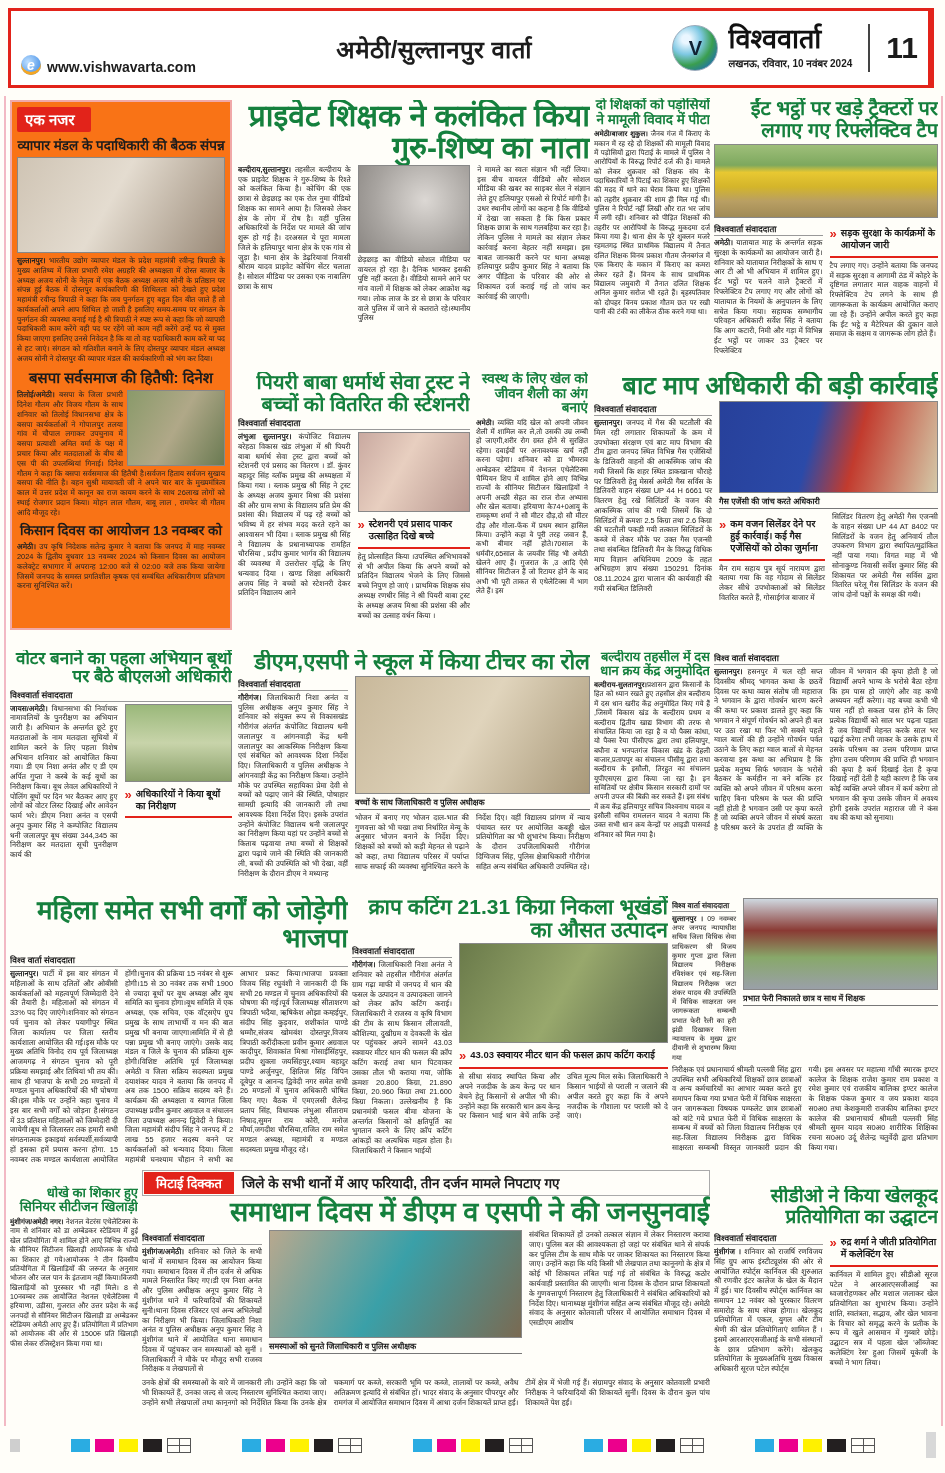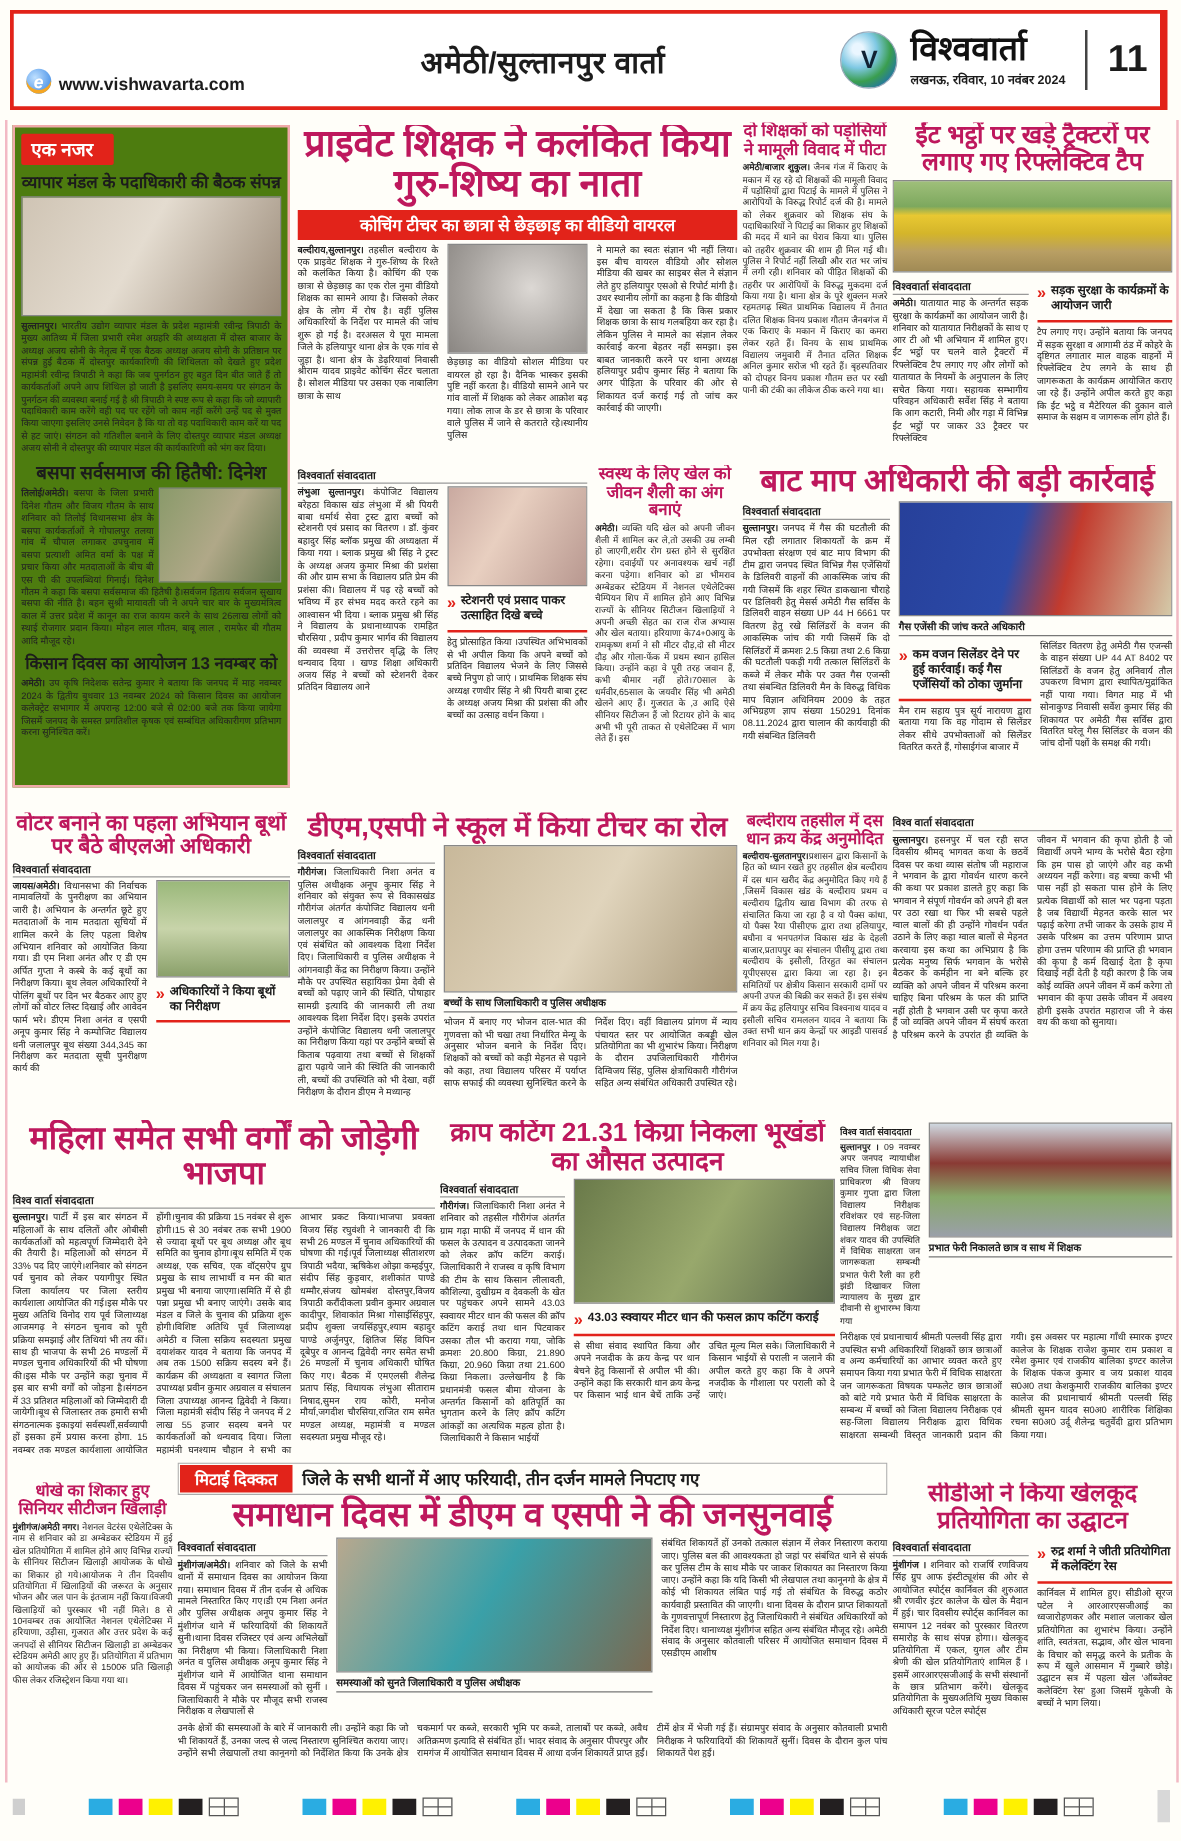--- a/index.html
+++ b/index.html
@@ -16,35 +16,35 @@
   .section-title{font-size:24px;font-weight:bold;letter-spacing:.5px;}
   .mast-right{display:flex;align-items:center;gap:10px;}
   .logo-circle{width:44px;height:44px;border-radius:50%;
        background:radial-gradient(circle at 30% 30%,#eaf6ff 10%,#7ec8e3 35%,#3a9e4f 60%,#1f6fb2 85%);
        display:flex;align-items:center;justify-content:center;color:#123;font-weight:bold;font-size:20px;border:1px solid #9ab;}
   .paper-name{font-size:27px;font-weight:bold;color:#111;line-height:1;}
   .paper-date{font-size:10px;font-weight:bold;margin-top:3px;}
   .pgdiv{width:2px;height:48px;background:#444;margin:0 6px;}
   .pageno{font-size:30px;font-weight:bold;}
   
-  .hl{font-weight:bold;color:#be185d;text-align:center;line-height:1.08;}
+  .hl{font-weight:bold;color:#15803d;text-align:right;line-height:1.08;}
   .byline{font-weight:bold;font-size:8.5px;border-bottom:1px solid #999;padding-bottom:1px;margin:2px 0 2px;}
   .dl{font-weight:bold;}
   .bd{font-size:7.4px;line-height:1.32;text-align:justify;color:#222;}
   .cols2{columns:2;column-gap:7px;}
   .cols3{columns:3;column-gap:7px;}
   .row{display:flex;gap:7px;}
   .ph{width:100%;border:1px solid #888;box-sizing:border-box;}
   .cap{font-size:8px;font-weight:bold;border-bottom:1px solid #777;padding:2px 0;}
   .pq{display:flex;gap:4px;font-size:9.5px;font-weight:bold;color:#1a1a1a;line-height:1.25;
       border-bottom:2px solid #e2231a;padding:3px 0 5px;margin:3px 0;}
   .pq .mark{color:#e2231a;font-weight:bold;font-size:13px;line-height:1;}
   .banner{background:#e2231a;color:#fff;font-weight:bold;text-align:center;font-size:13.5px;padding:3px 2px;margin:3px 0;}
   
-  #eknajar{border:2px solid #f0a9a9;padding:5px;box-sizing:border-box;background:#4d7c0f;}
+  #eknajar{border:2px solid #f0a9a9;padding:5px;box-sizing:border-box;background:#f97316;}
   .ek-label{display:inline-block;background:#e2231a;color:#fff;font-weight:bold;font-size:15px;padding:2px 16px 3px 8px;border-radius:2px;}
   .ek-h{font-size:13.5px;font-weight:bold;text-align:center;margin:4px 0 3px;}
   .floatph{float:right;width:96px;height:74px;margin:0 0 2px 4px;border:1px solid #888;}
   
   .kicker{display:flex;align-items:center;gap:8px;border:1px solid #aaa;padding:1px;box-sizing:border-box;}
   .kbox{background:#e2231a;color:#fff;font-weight:bold;font-size:13px;padding:2px 12px;white-space:nowrap;}
   .ktext{font-weight:bold;font-size:13.5px;}
   
   .cbar{display:flex;gap:5px;align-items:center;}
   .sq{width:19px;height:13px;}
@@ -101,21 +101,20 @@
     <div class="bd">
       <span class="floatph ph-chaupal"></span>
       <span class="dl">तिलोई/अमेठी।</span> <span>बसपा के जिला प्रभारी दिनेश गौतम और विजय गौतम के साथ शनिवार को तिलोई विधानसभा क्षेत्र के बसपा कार्यकर्ताओं ने गोपालपुर तलया गांव में चौपाल लगाकर उपचुनाव में बसपा प्रत्याशी अमित वर्मा के पक्ष में प्रचार किया और मतदाताओं के बीच बी एस पी की उपलब्धियां गिनाई। दिनेश गौतम ने कहा कि बसपा सर्वसमाज की हितैषी है।सर्वजन हिताय सर्वजन सुखाय बसपा की नीति है। बहन सुश्री मायावती जी ने अपने चार बार के मुख्यमंत्रित्व काल में उत्तर प्रदेश में कानून का राज कायम करने के साथ 26लाख लोगों को स्थाई रोजगार प्रदान किया। मोहन लाल गौतम, बाबू लाल , रामफेर बी गौतम आदि मौजूद रहे।</span>
     </div>
     <div class="ek-h">किसान दिवस का आयोजन 13 नवम्बर को</div>
     <div class="bd"><span class="dl">अमेठी।</span> <span>उप कृषि निदेशक सतेन्द्र कुमार ने बताया कि जनपद में माह नवम्बर 2024 के द्वितीय बुधवार 13 नवम्बर 2024 को किसान दिवस का आयोजन कलेक्ट्रेट सभागार में अपरान्ह 12:00 बजे से 02:00 बजे तक किया जायेगा जिसमें जनपद के समस्त प्रगतिशील कृषक एवं सम्बंधित अधिकारीगण प्रतिभाग करना सुनिश्चित करें।</span></div>
   </div>
 
   <div class="abs" style="left:238px;top:100px;width:352px;height:268px;">
     <div class="hl" style="font-size:30px;">प्राइवेट शिक्षक ने कलंकित किया गुरु-शिष्य का नाता</div>
-    <div class="banner">कोचिंग टीचर का छात्रा से छेड़छाड़ का वीडियो वायरल</div>
     <div class="row">
       <div class="bd" style="flex:1;">
         <span class="dl">बल्दीराय,सुल्तानपुर।</span> <span>तहसील बल्दीराय के एक प्राइवेट शिक्षक ने गुरु-शिष्य के रिश्ते को कलंकित किया है। कोचिंग की एक छात्रा से छेड़छाड़ का एक रोल नुमा वीडियो शिक्षक का सामने आया है। जिसको लेकर क्षेत्र के लोग में रोष है। वहीं पुलिस अधिकारियों के निर्देश पर मामले की जांच शुरू हो गई है। दरअसल ये पूरा मामला जिले के हलियापुर थाना क्षेत्र के एक गांव से जुड़ा है। थाना क्षेत्र के डेढ़रियावां निवासी श्रीराम यादव प्राइवेट कोचिंग सेंटर चलाता है। सोशल मीडिया पर उसका एक नाबालिग छात्रा के साथ</span>
       </div>
       <div style="flex:1;">
         <div class="ph ph-blur" style="height:88px;"></div>
         <div class="bd" style="margin-top:2px;">छेड़छाड़ का वीडियो सोशल मीडिया पर वायरल हो रहा है। दैनिक भास्कर इसकी पुष्टि नहीं करता है। वीडियो सामने आने पर गांव वालों में शिक्षक को लेकर आक्रोश बढ़ गया। लोक लाज के डर से छात्रा के परिवार वाले पुलिस में जाने से कतराते रहे।स्थानीय पुलिस</div>
       </div>
       <div class="bd" style="flex:1;">ने मामले का स्वतः संज्ञान भी नहीं लिया। इस बीच वायरल वीडियो और सोशल मीडिया की खबर का साइबर सेल ने संज्ञान लेते हुए हलियापुर एसओ से रिपोर्ट मांगी है। उधर स्थानीय लोगों का कहना है कि वीडियो में देखा जा सकता है कि किस प्रकार शिक्षक छात्रा के साथ गलबहिया कर रहा है। लेकिन पुलिस ने मामले का संज्ञान लेकर कार्रवाई करना बेहतर नहीं समझा। इस बाबत जानकारी करने पर थाना अध्यक्ष हलियापुर प्रदीप कुमार सिंह ने बताया कि अगर पीड़िता के परिवार की ओर से शिकायत दर्ज कराई गई तो जांच कर कार्रवाई की जाएगी।</div>
     </div>
@@ -142,20 +141,21 @@
         <div class="pq">
             <span class="mark">»</span>
             <span>सड़क सुरक्षा के कार्यक्रमों के आयोजन जारी</span>
           </div>
         <div class="bd">टैप लगाए गए। उन्होंने बताया कि जनपद में सड़क सुरक्षा व आगामी ठंड में कोहरे के दृष्टिगत लगातार माल वाहक वाहनों में रिफ्लेक्टिव टेप लगने के साथ ही जागरूकता के कार्यक्रम आयोजित कराए जा रहे हैं। उन्होंने अपील करते हुए कहा कि ईंट भट्ठे व मैटेरियल की दुकान वाले समाज के सक्षम व जागरूक लोग होते हैं।</div>
       </div>
     </div>
   </div>
 
   <div class="abs" style="left:238px;top:372px;width:232px;height:276px;">
+    <div class="hl" style="font-size:20px;">पियरी बाबा धर्मार्थ सेवा ट्रस्ट ने बच्चों को वितरित की स्टेशनरी</div>
     <div class="byline">विश्ववार्ता संवाददाता</div>
     <div class="row">
       <div class="bd" style="flex:1;">
         <span class="dl">लंभुआ सुल्तानपुर।</span> <span>कंपोजिट विद्यालय बरेहठा विकास खंड लंभुआ में श्री पियरी बाबा धर्मार्थ सेवा ट्रस्ट द्वारा बच्चों को स्टेशनरी एवं प्रसाद का वितरण । डॉ. कुंवर बहादुर सिंह ब्लॉक प्रमुख की अध्यक्षता में किया गया । ब्लाक प्रमुख श्री सिंह ने ट्रस्ट के अध्यक्ष अजय कुमार मिश्रा की प्रशंसा की और ग्राम सभा के विद्यालय प्रति प्रेम की प्रशंसा की। विद्यालय में पढ़ रहे बच्चों को भविष्य में हर संभव मदद करते रहने का आश्वासन भी दिया । ब्लाक प्रमुख श्री सिंह ने विद्यालय के प्रधानाध्यापक रामहित चौरसिया , प्रदीप कुमार भार्गव की विद्यालय की व्यवस्था में उत्तरोत्तर वृद्धि के लिए धन्यवाद दिया । खण्ड शिक्षा अधिकारी अजय सिंह ने बच्चों को स्टेशनरी देकर प्रतिदिन विद्यालय आने</span>
       </div>
       <div style="flex:1;">
         <div class="ph ph-kids" style="height:80px;"></div>
         <div class="pq">
             <span class="mark">»</span>
             <span>स्टेशनरी एवं प्रसाद पाकर उत्साहित दिखे बच्चे</span>

